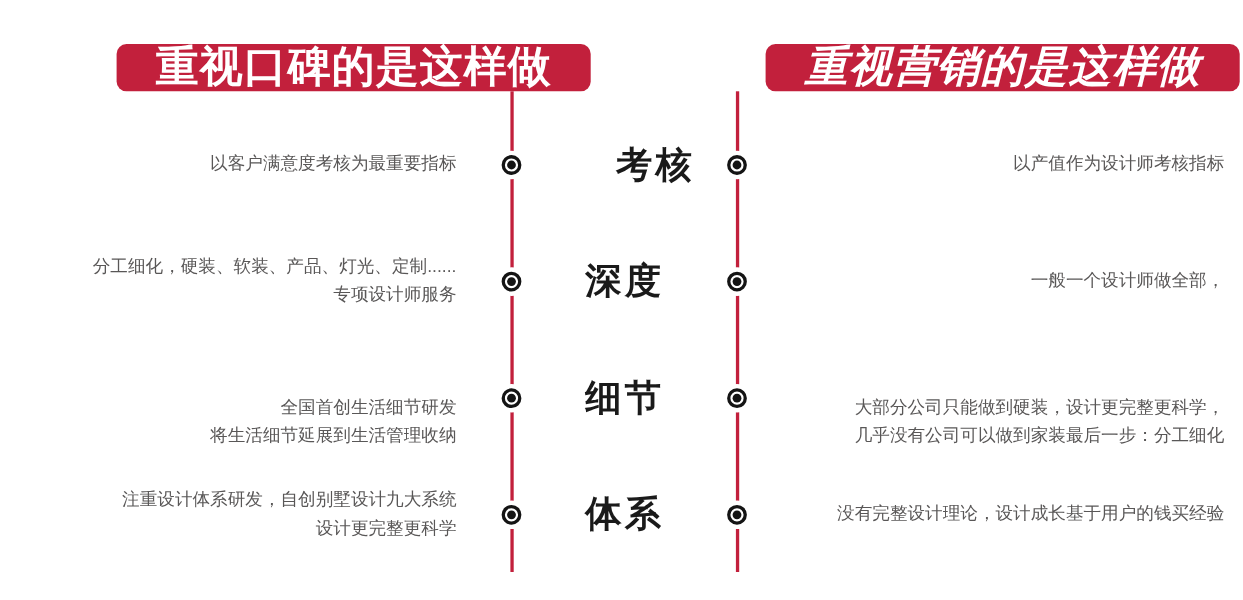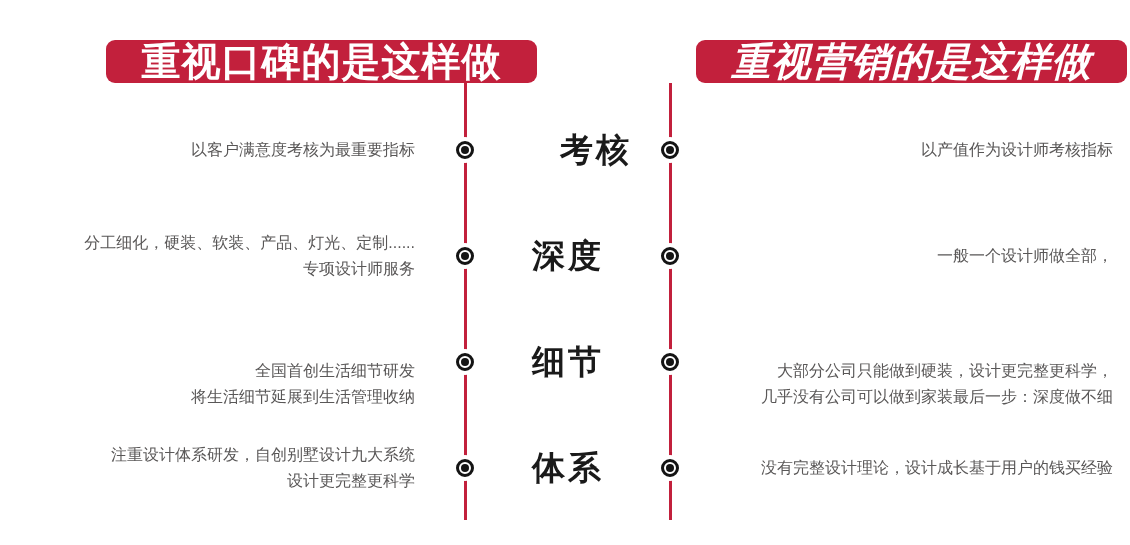--- a/index.html
+++ b/index.html
@@ -152,19 +152,19 @@
   </div>
 
   <div class="desc desc-right d-y1">
     <div>以产值作为设计师考核指标</div>
   </div>
   <div class="desc desc-right d-y2">
     <div>一般一个设计师做全部，</div>
   </div>
   <div class="desc desc-right d-y3">
     <div>大部分公司只能做到硬装，设计更完整更科学，</div>
-    <div>几乎没有公司可以做到家装最后一步：深度做不细</div>
+    <div>几乎没有公司可以做到家装最后一步：分工细化</div>
   </div>
   <div class="desc desc-right d-y4">
     <div>没有完整设计理论，设计成长基于用户的钱买经验</div>
   </div>
 
 </div>
 
 </body></html>

